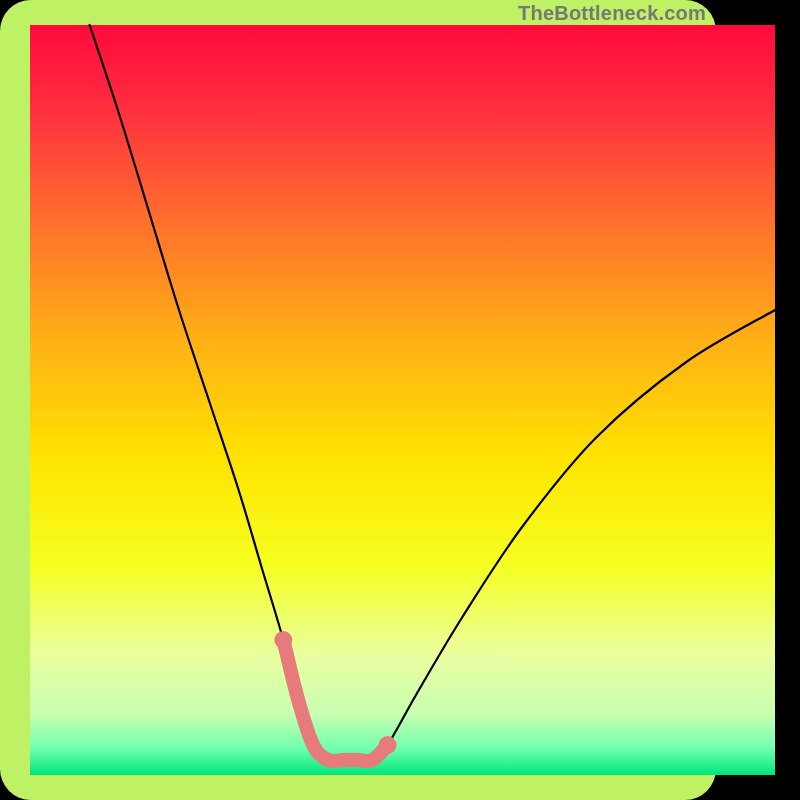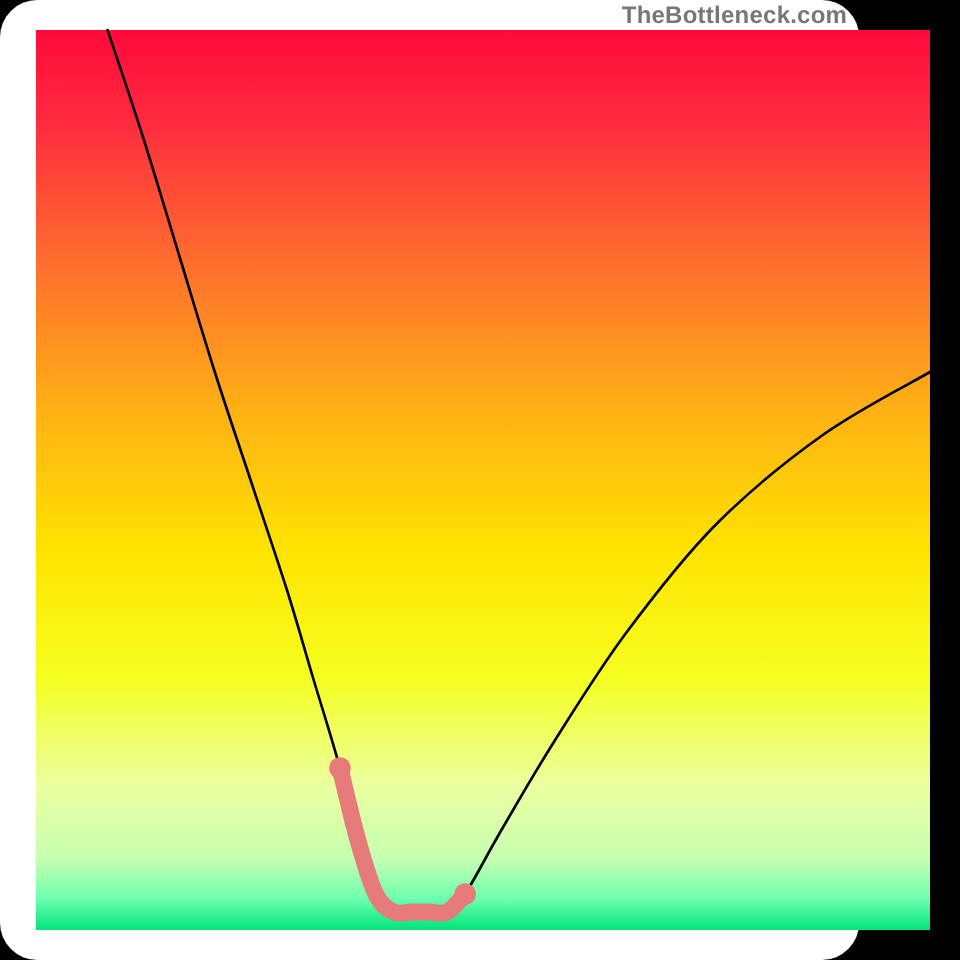--- a/index.html
+++ b/index.html
@@ -8,21 +8,21 @@
     width: 800px;
     height: 800px;
     background: #000;
     overflow: hidden;
     font-family: Arial, Helvetica, sans-serif;
   }
   .frame {
     position: absolute;
     left: 0; top: 0;
     width: 716px; height: 800px;
-    background: #ffffff;
+    background: #bef264;
     border-radius: 31px;
   }
   .watermark {
     position: absolute;
     top: 2px;
     right: 10px;
     color: #777;
     font-size: 20px;
     font-weight: 600;
     letter-spacing: 0.2px;

